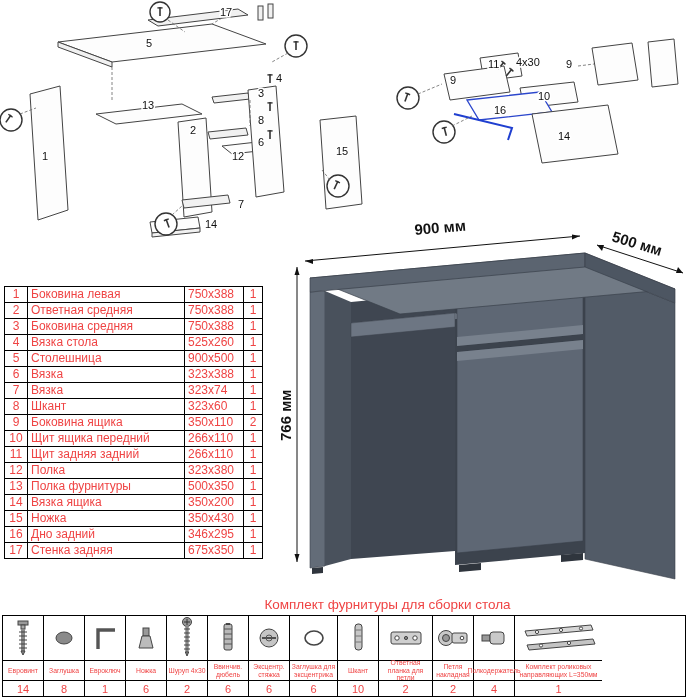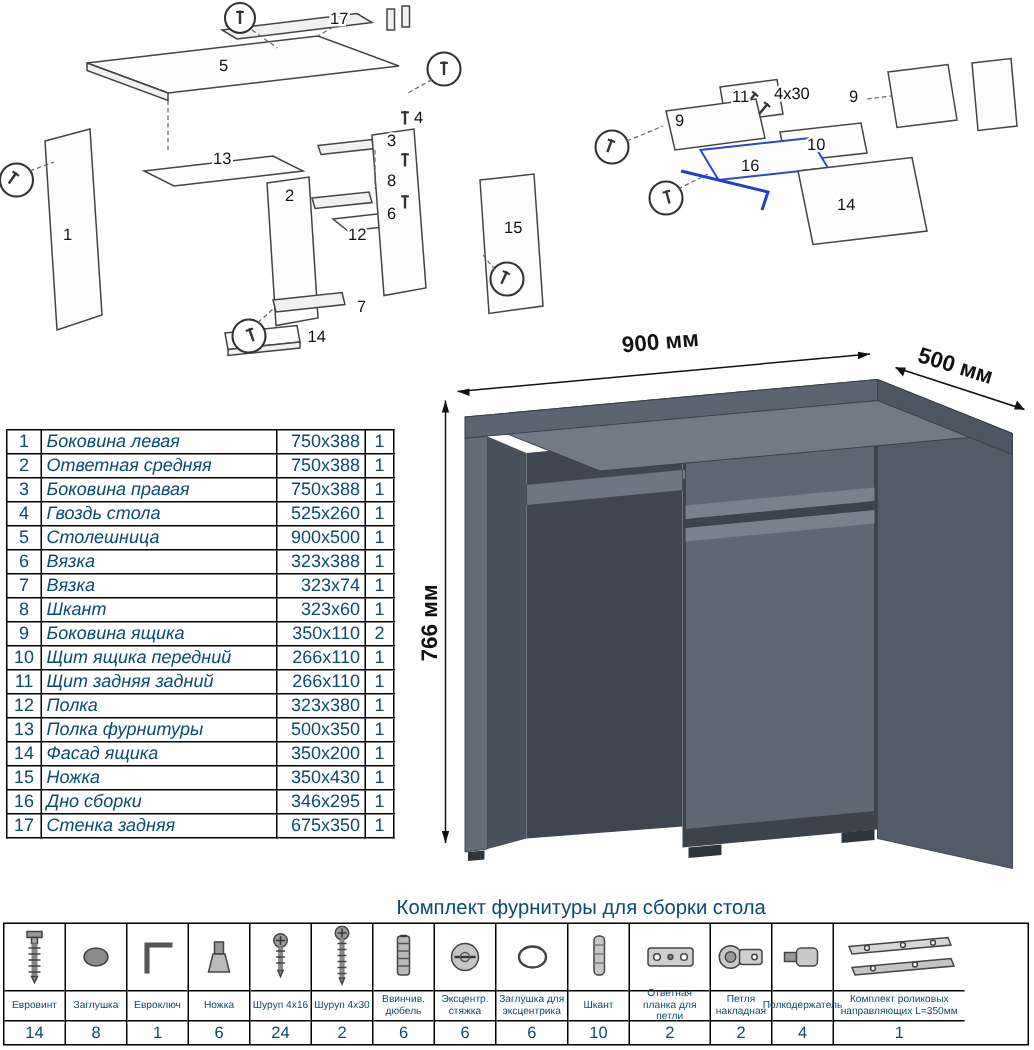--- a/index.html
+++ b/index.html
@@ -1,26 +1,26 @@
 <!DOCTYPE html>
 <html><head>
 <meta charset="utf-8">
 <style>
   html,body{margin:0;padding:0;background:#fff;}
   .page{position:relative;width:689px;height:700px;background:#ffffff;
-        font-family:"Liberation Sans", sans-serif;overflow:hidden;color:#0c4a6e;}
+        font-family:"Liberation Sans", sans-serif;overflow:hidden;color:#ef4444;}
   .abs{position:absolute;}
 
   
   table.parts{border-collapse:collapse;position:absolute;left:4px;top:286px;}
   table.parts td{border:1px solid #000;font-size:12px;line-height:15px;height:15px;
                  padding:0 3px;white-space:nowrap;}
   td.c-num{width:16px;text-align:center;padding:0 1px;}
-  td.c-name{width:150px;font-style:italic;}
-  td.c-size{width:52px;text-align:right;}
+  td.c-name{width:150px;}
+  td.c-size{width:52px;text-align:left;}
   td.c-qty{width:12px;text-align:center;padding:0 1px;}
 
   
   .hw-title{position:absolute;left:0;top:597px;width:100%;text-align:center;
             font-size:13.5px;margin-left:43px;}
   .hw{position:absolute;left:2px;top:615px;width:684px;display:flex;
       border:1px solid #000;box-sizing:border-box;background:#fff;}
   .hw-cell{flex:0 0 41px;display:flex;flex-direction:column;border-right:1px solid #000;
            box-sizing:border-box;min-width:0;}
   .hw-cell:last-child{border-right:none;}
@@ -217,27 +217,27 @@
           <td class="c-qty">1</td>
         </tr>
       <tr>
           <td class="c-num">2</td>
           <td class="c-name">Ответная средняя</td>
           <td class="c-size">750x388</td>
           <td class="c-qty">1</td>
         </tr>
       <tr>
           <td class="c-num">3</td>
-          <td class="c-name">Боковина правая</td>
+          <td class="c-name">Боковина средняя</td>
           <td class="c-size">750x388</td>
           <td class="c-qty">1</td>
         </tr>
       <tr>
           <td class="c-num">4</td>
-          <td class="c-name">Гвоздь стола</td>
+          <td class="c-name">Вязка стола</td>
           <td class="c-size">525x260</td>
           <td class="c-qty">1</td>
         </tr>
       <tr>
           <td class="c-num">5</td>
           <td class="c-name">Столешница</td>
           <td class="c-size">900x500</td>
           <td class="c-qty">1</td>
         </tr>
       <tr>
@@ -283,33 +283,33 @@
           <td class="c-qty">1</td>
         </tr>
       <tr>
           <td class="c-num">13</td>
           <td class="c-name">Полка фурнитуры</td>
           <td class="c-size">500x350</td>
           <td class="c-qty">1</td>
         </tr>
       <tr>
           <td class="c-num">14</td>
-          <td class="c-name">Фасад ящика</td>
+          <td class="c-name">Вязка ящика</td>
           <td class="c-size">350x200</td>
           <td class="c-qty">1</td>
         </tr>
       <tr>
           <td class="c-num">15</td>
           <td class="c-name">Ножка</td>
           <td class="c-size">350x430</td>
           <td class="c-qty">1</td>
         </tr>
       <tr>
           <td class="c-num">16</td>
-          <td class="c-name">Дно сборки</td>
+          <td class="c-name">Дно задний</td>
           <td class="c-size">346x295</td>
           <td class="c-qty">1</td>
         </tr>
       <tr>
           <td class="c-num">17</td>
           <td class="c-name">Стенка задняя</td>
           <td class="c-size">675x350</td>
           <td class="c-qty">1</td>
         </tr>
     </tbody>
@@ -351,33 +351,20 @@
     </div>
     <div class="hw-cell">
       <div class="hw-icon">
           <svg width="32" height="32">
             <rect x="13" y="6" width="6" height="8" fill="#999" stroke="#444"></rect>
             <path d="M9 26 h14 l-3 -12 h-8 z" fill="#bbb" stroke="#444"></path>
           </svg>
         </div>
       <div class="hw-name">Ножка</div>
       <div class="hw-qty">6</div>
-    </div>
-    <div class="hw-cell">
-      <div class="hw-icon">
-          <svg width="30" height="34">
-            <circle cx="15" cy="6" r="4.5" fill="#999" stroke="#444"></circle>
-            <path d="M12 6h6M15 3v6" stroke="#333" stroke-width="1"></path>
-            <line x1="15" y1="10" x2="15" y2="26" stroke="#888" stroke-width="3.4"></line>
-            <path d="M12 13h6M12 17h6M12 21h6" stroke="#444" stroke-width="1"></path>
-            <polygon points="13.3,26 16.7,26 15,30" fill="#888" stroke="#444"></polygon>
-          </svg>
-        </div>
-      <div class="hw-name">Шуруп 4x16</div>
-      <div class="hw-qty">24</div>
     </div>
     <div class="hw-cell">
       <div class="hw-icon">
           <svg width="30" height="42">
             <circle cx="15" cy="5" r="4.5" fill="#999" stroke="#444"></circle>
             <path d="M12 5h6M15 2v6" stroke="#333" stroke-width="1"></path>
             <line x1="15" y1="9" x2="15" y2="35" stroke="#888" stroke-width="3.4"></line>
             <path d="M12 12h6M12 16h6M12 20h6M12 24h6M12 28h6M12 32h6" stroke="#444" stroke-width="1"></path>
             <polygon points="13.3,35 16.7,35 15,39" fill="#888" stroke="#444"></polygon>
           </svg>

